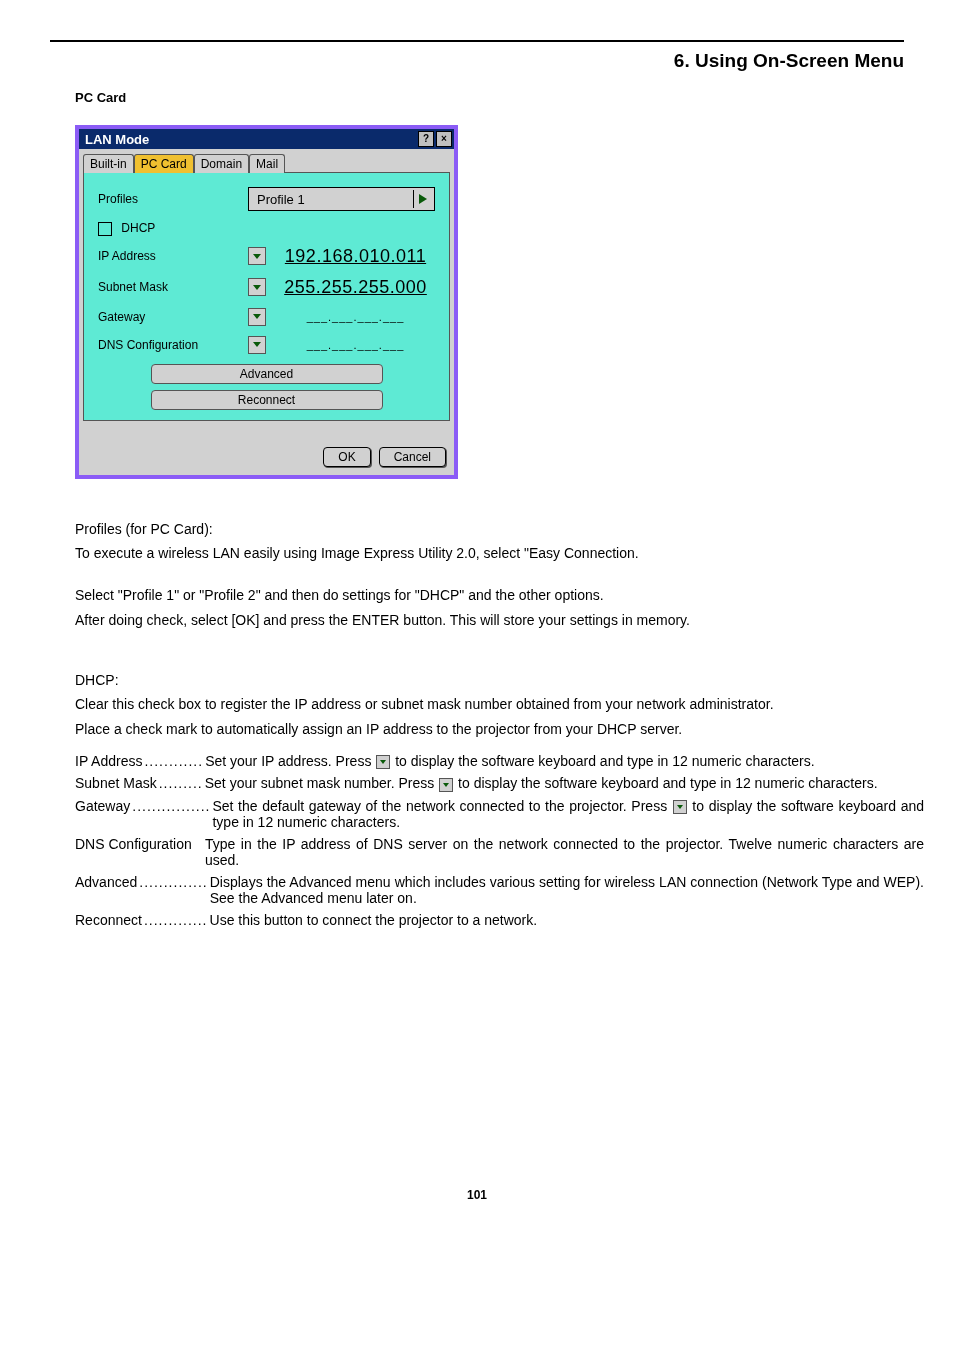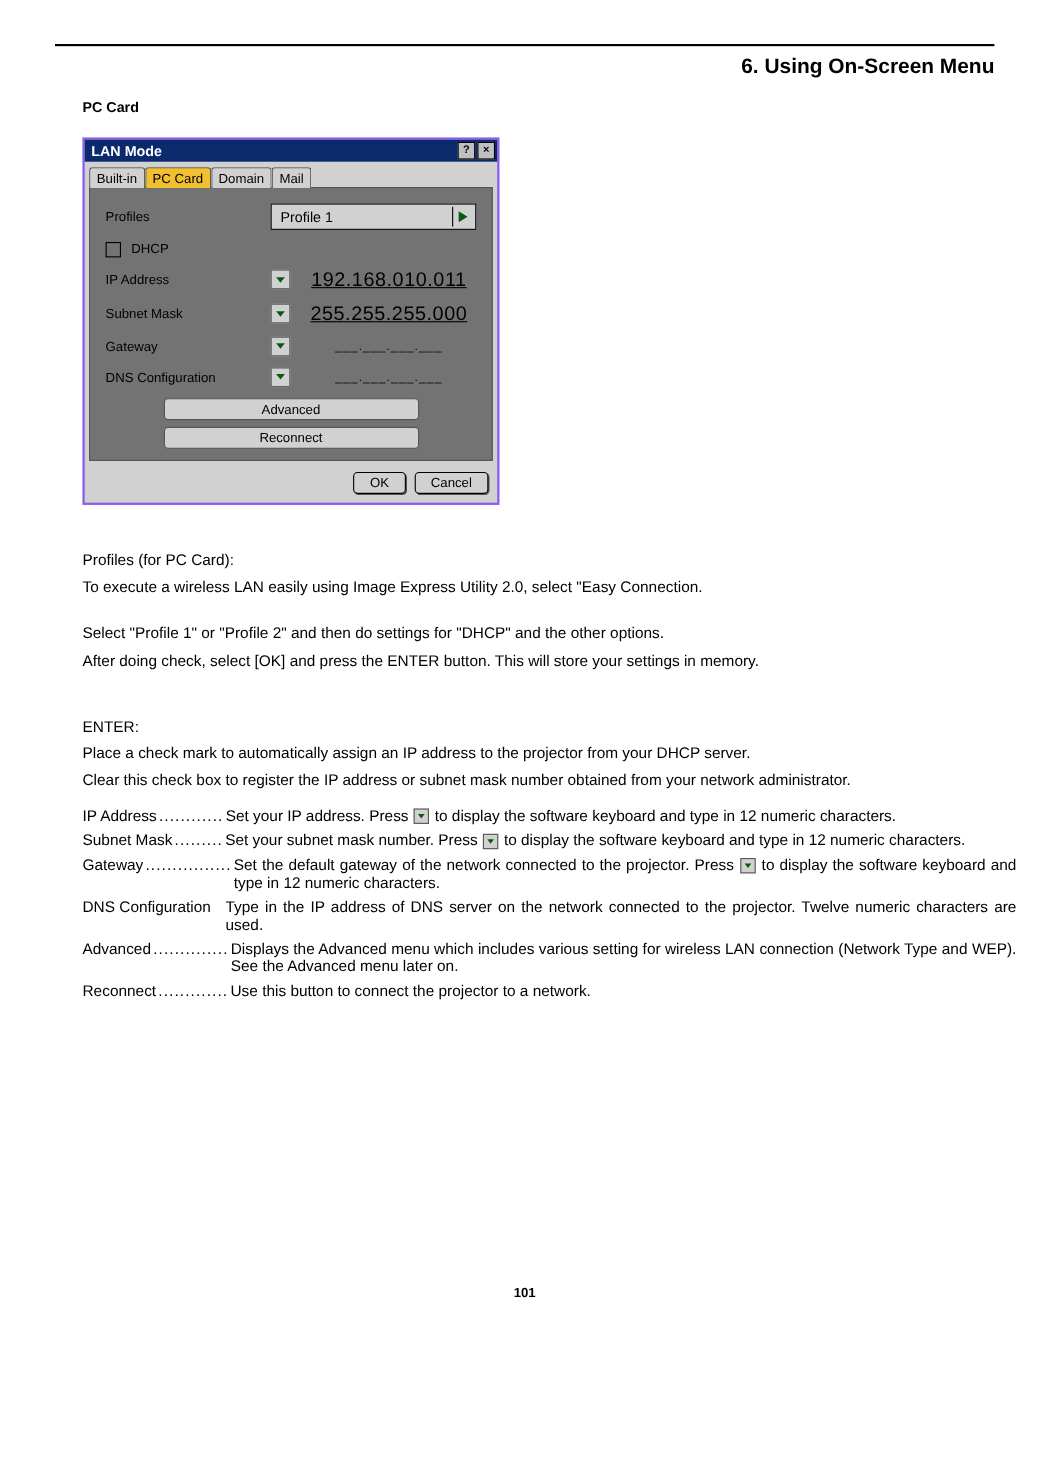--- a/index.html
+++ b/index.html
@@ -26,21 +26,21 @@
   .subheading {
     font-weight: bold;
     font-size: 13px;
     margin-left: 65px;
     margin-bottom: 20px;
   }
   
   .dialog {
     width: 375px;
     margin-left: 65px;
-    border: 2px solid #8b5cf6;
+    border: 4px solid #8b5cf6;
     background: #d1d1d1;
     font-family: "Arial Narrow", Arial, sans-serif;
     font-size: 13px;
     color: #000;
   }
   .titlebar {
     background: #0a2a6b;
     color: #fff;
     display: flex;
     align-items: center;
@@ -82,21 +82,21 @@
     position: relative;
     top: 1px;
   }
   .tab.active {
     background: #f0c030;
     z-index: 2;
   }
   .panel {
     margin: 0 4px 4px 4px;
     border: 1px solid #555;
-    background: #737373;
+    background: #5eead4;
     padding: 14px 14px 10px 14px;
   }
   .row {
     display: flex;
     align-items: center;
     margin-bottom: 10px;
   }
   .row-label {
     width: 150px;
     font-size: 12px;
@@ -178,20 +178,21 @@
     gap: 8px;
     padding: 6px 8px 8px 8px;
   }
   .btn-small {
     border: 1px solid #000;
     border-radius: 4px;
     background: #d1d1d1;
     padding: 2px 14px;
     font-size: 12px;
     box-shadow: 1px 1px 0 #555;
+    margin-top: 16px;
   }
   
   .body-text {
     margin: 40px 40px 0 65px;
     font-size: 14px;
     line-height: 1.45;
   }
   .body-text p { margin: 0 0 4px 0; }
   .gap { height: 18px; }
   .defs {
@@ -313,23 +314,23 @@
   </div>
 
   <div class="body-text">
     <p>Profiles (for PC Card):</p>
     <p>To execute a wireless LAN easily using Image Express Utility 2.0, select "Easy Connection.</p>
     <div class="gap"></div>
     <p>Select "Profile 1" or "Profile 2" and then do settings for "DHCP" and the other options.</p>
     <p>After doing check, select [OK] and press the ENTER button. This will store your settings in memory.</p>
     <div class="gap"></div>
     <div class="gap"></div>
-    <p>ENTER:</p>
+    <p>DHCP:</p>
+    <p>Clear this check box to register the IP address or subnet mask number obtained from your network administrator.</p>
     <p>Place a check mark to automatically assign an IP address to the projector from your DHCP server.</p>
-    <p>Clear this check box to register the IP address or subnet mask number obtained from your network administrator.</p>
   </div>
 
   <div class="defs">
     <div class="def-row">
       <span class="def-term">IP Address</span>
       <span class="def-dots">............</span>
       <span class="def-desc">
         <span>Set your IP address. Press </span><span class="inline-dd">
             <span class="dd-arrow"></span>
           </span><span> to display the software keyboard and type in 12 numeric characters.</span>

